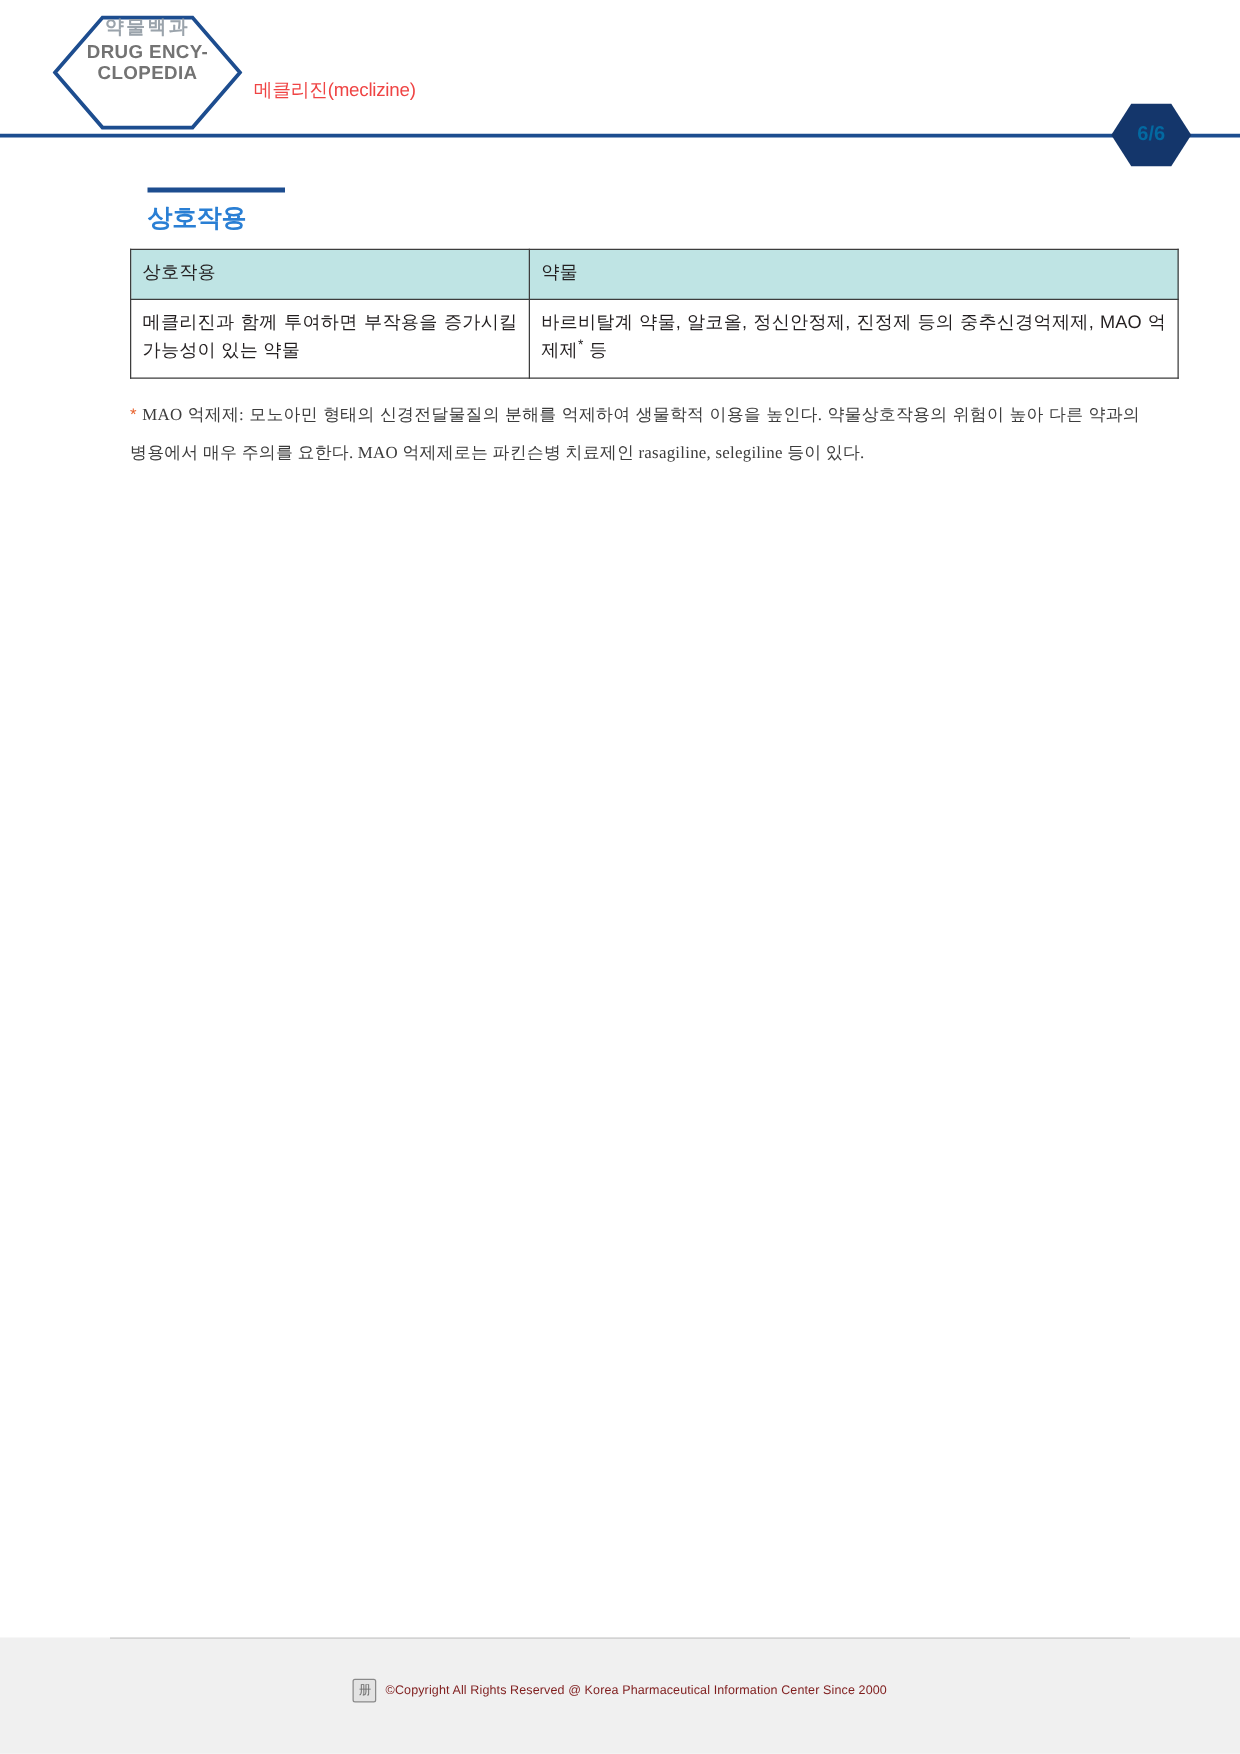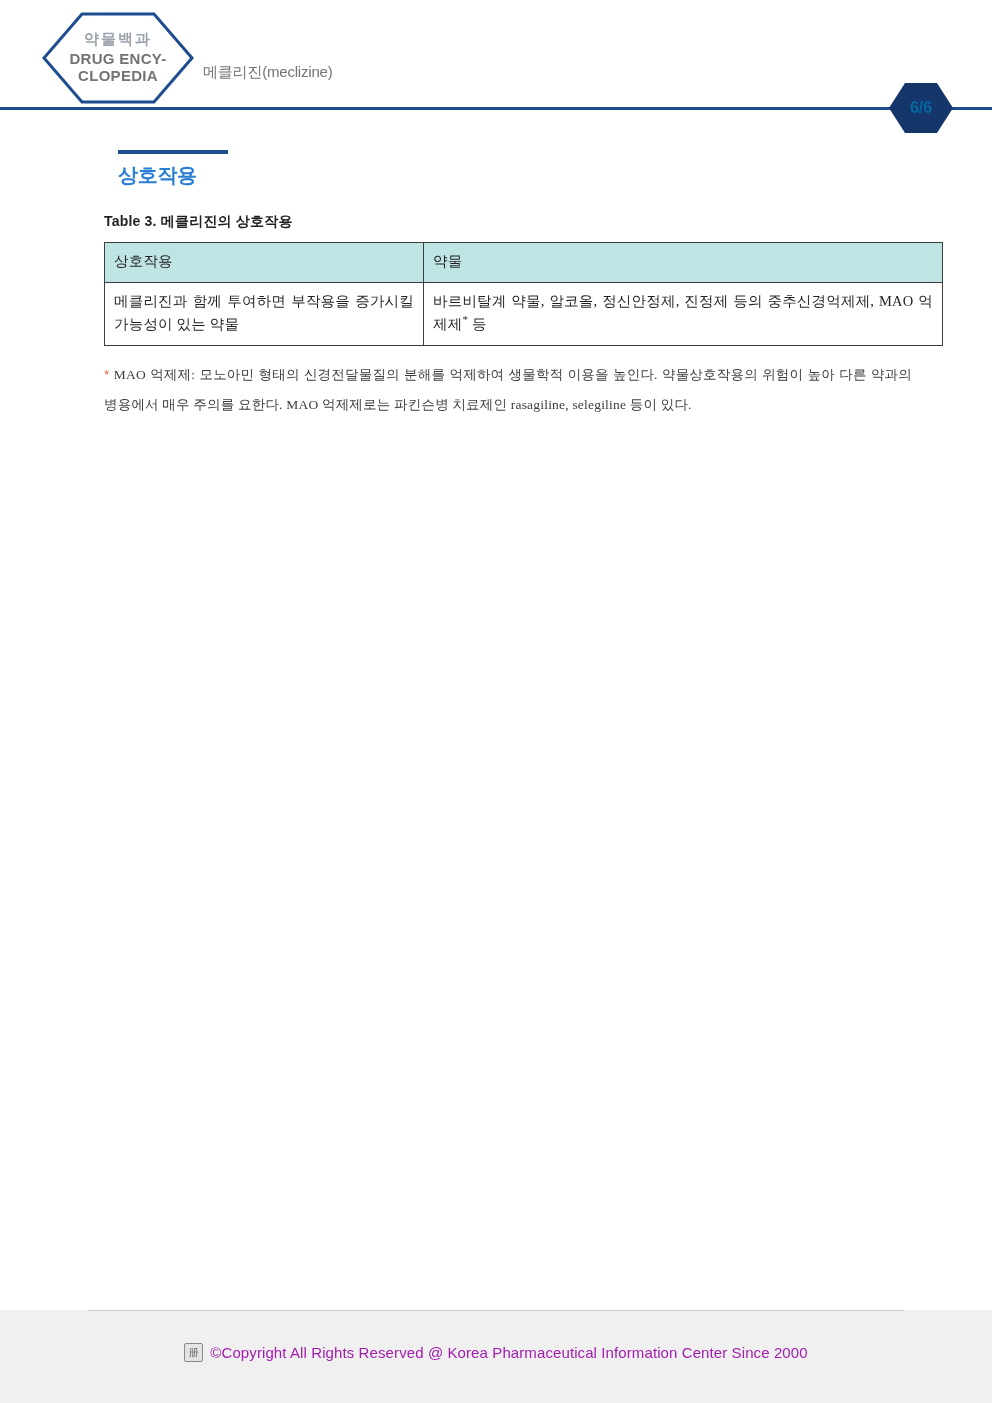--- a/index.html
+++ b/index.html
@@ -42,21 +42,21 @@
   .logo-hex svg { display: block; }
   .logo-text {
     position: absolute;
     left: 42px;
     top: 12px;
     width: 152px;
     height: 72px;
     display: flex;
     flex-direction: column;
     align-items: center;
-    justify-content: flex-end;
+    justify-content: flex-start;
     pointer-events: none;
   }
   .logo-kr {
     font-size: 15px;
     font-weight: bold;
     color: #9aa3ab;
     letter-spacing: 2px;
     line-height: 20px;
     margin-bottom: 1px;
   }
@@ -66,21 +66,21 @@
     color: #737373;
     letter-spacing: 0.3px;
     line-height: 17px;
     text-align: center;
   }
   .doc-title {
     position: absolute;
     left: 203px;
     top: 63px;
     font-size: 15px;
-    color: #737373;
+    color: #ef4444;
     letter-spacing: -0.2px;
   }
   .page-badge {
     position: absolute;
     left: 888px;
     top: 82px;
     width: 66px;
     height: 52px;
   }
   .page-badge svg { display: block; }
@@ -152,21 +152,20 @@
   table.interaction-table th {
     background: #bfe4e4;
     text-align: left;
     font-weight: normal;
     height: 20px;
   }
   table.interaction-table td {
     background: #ffffff;
     text-align: justify;
     text-justify: inter-character;
-    font-family: Liberation Serif, serif;
   }
   .col-a { width: 300px; }
   .col-b { width: 500px; }
   .cell-justify {
     text-align: justify;
     text-align-last: left;
   }
   sup.marker {
     font-size: 11px;
     vertical-align: super;
@@ -221,22 +220,22 @@
     border-radius: 2px;
     background: #e3e3e3;
     display: inline-flex;
     align-items: center;
     justify-content: center;
     font-size: 10px;
     color: #6a6a6a;
     line-height: 1;
   }
   .footer-text {
-    font-size: 15px;
-    color: #a21caf;
+    font-size: 10px;
+    color: #7f1d1d;
     letter-spacing: 0.1px;
   }
 </style>
 </head>
 <body>
 
 <div class="header">
 
   <div class="logo-hex">
     <svg width="152" height="92" viewBox="0 0 152 92" xmlns="http://www.w3.org/2000/svg">
@@ -260,21 +259,20 @@
   </div>
   <div class="page-badge-label">6/6</div>
 </div>
 
 <div class="content">
 
   <div class="section-accent"></div>
   <h1 class="section-title">상호작용</h1>
 
 
-  <div class="table-caption">Table 3. 메클리진의 상호작용</div>
 
   <table class="interaction-table">
     <thead>
       <tr>
         <th class="col-a">상호작용</th>
         <th class="col-b">약물</th>
       </tr>
     </thead>
     <tbody>
       <tr>

